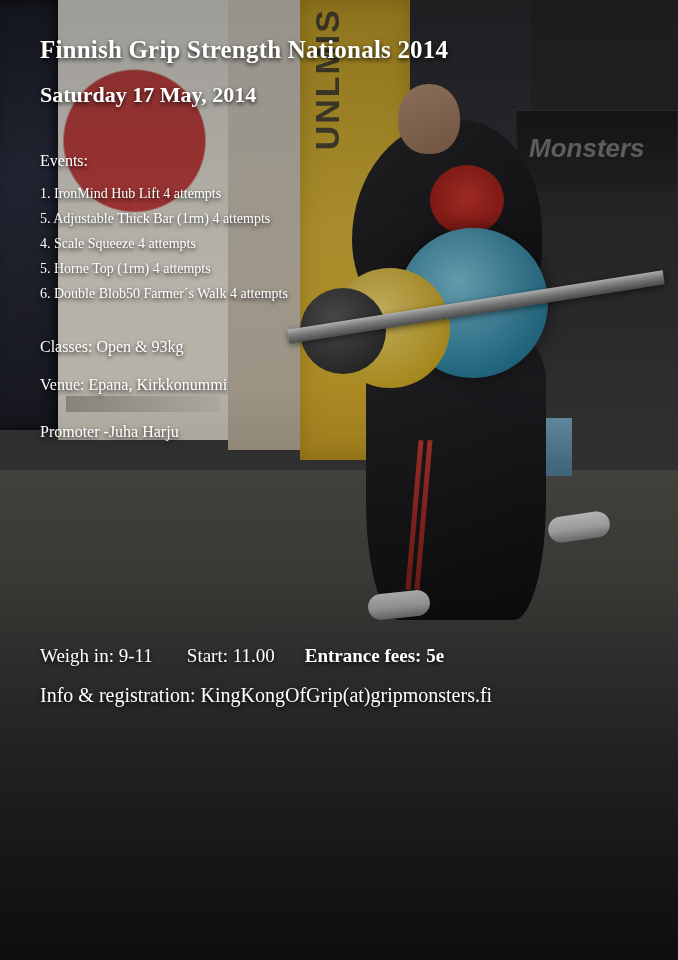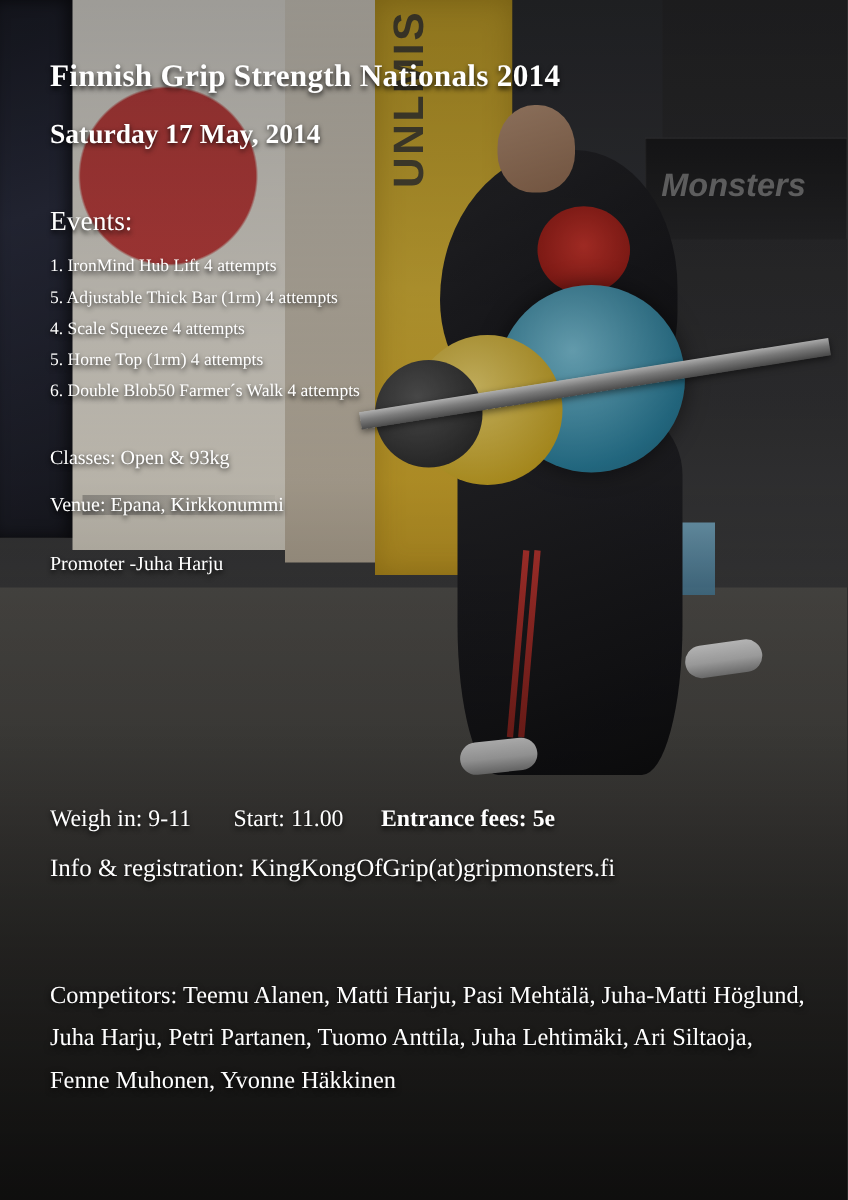--- a/index.html
+++ b/index.html
@@ -147,39 +147,39 @@
   .veil {
     position: absolute; inset: 0;
     background:
       linear-gradient(to bottom, rgba(0,0,0,.35) 0%, rgba(0,0,0,.18) 40%, rgba(0,0,0,.30) 62%, rgba(0,0,0,.55) 100%);
   }
 
   
   .content {
     position: absolute;
     inset: 0;
-    padding: 48px 40px;
+    padding: 36px 40px;
     box-sizing: border-box;
     border-radius: 13px;
   }
   .title {
     font-size: 25px;
     font-weight: bold;
     letter-spacing: .2px;
     text-shadow: 0 2px 4px rgba(0,0,0,.8);
     margin: 0 0 18px 0;
   }
   .subtitle {
     font-size: 22px;
     font-weight: bold;
     text-shadow: 0 2px 4px rgba(0,0,0,.8);
     margin: 0 0 44px 0;
   }
   .label {
-    font-size: 22px;
+    font-size: 16px;
     text-shadow: 0 2px 4px rgba(0,0,0,.85);
     margin: 0 0 12px 0;
   }
   ol.events {
     list-style: none;
     margin: 0 0 28px 0;
     padding: 0;
   }
   ol.events li {
     font-size: 14px;
@@ -272,15 +272,14 @@
     </div>
   </div>
 
   <div class="infoblock">
     <div class="inforow">
       <span>Weigh in: 9-11</span><span class="sp-1"></span><span>Start: 11.00</span><span class="sp-2"></span><b>Entrance fees: 5e</b>
     </div>
     <div class="email-line">Info &amp; registration: KingKongOfGrip(at)gripmonsters.fi</div>
   </div>
 
-  <div class="competitors">Competitors: Teemu Alanen, Matti Harju, Pasi Mehtälä, Juha-Matti Höglund, Juha Harju, Petri Partanen, Tuomo Anttila, Juha Lehtimäki, Ari Siltaoja, Fenne Muhonen, Yvonne Häkkinen</div>
 
 </div>
 
 </body></html>

